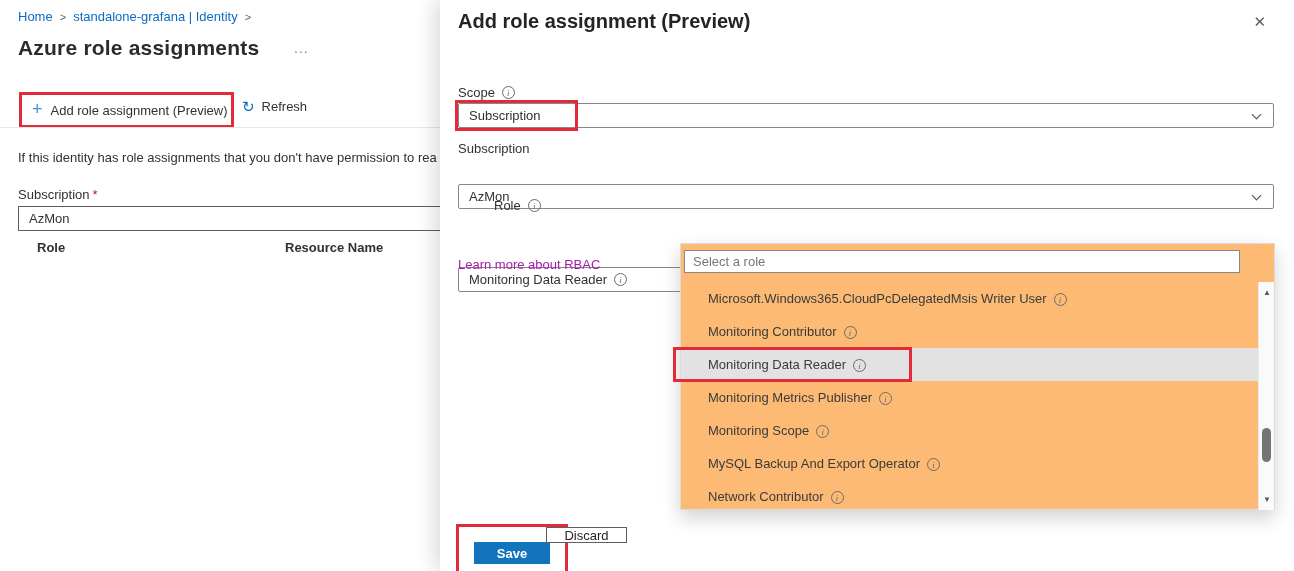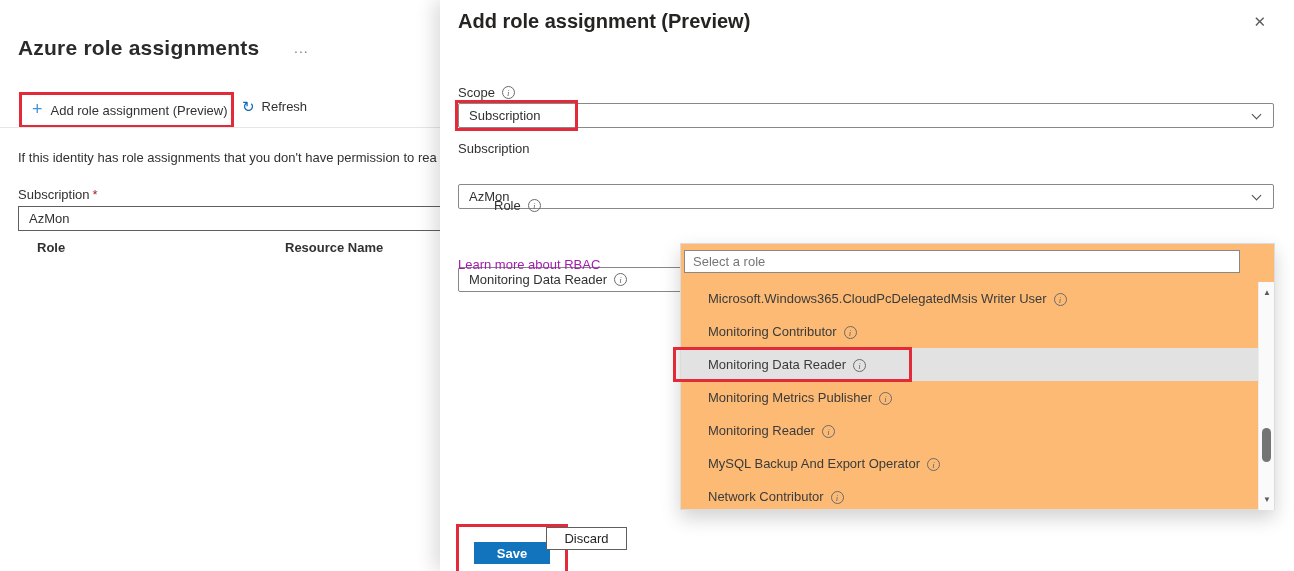--- a/index.html
+++ b/index.html
@@ -52,21 +52,21 @@
   .scope-red     { left:15px; top:100px; width:123px; height:31px; pointer-events:none; }
   .sub-label     { left:18px; top:141px; }
   .sub-select    { left:18px; top:159px; width:816px; }
   .role-label    { left:18px; top:198px;padding-left:36px; }
   .role-select   { left:18px; top:217px; width:816px; }
   .learn-link    { left:18px; top:257px; font-size:13px; color:#a21caf; cursor:pointer; text-decoration:none; }
 
   .save-wrap { left:16px; top:524px; padding:15px; border:3px solid #e32a38; background:#fff; }
   .save-btn  { width:76px; height:22px; background:#1374be; color:#fff; border:1px solid #1374be;
                font-size:13px; font-weight:700; font-family:inherit; cursor:pointer; }
-  .discard-btn { left:106px; top:527px; width:81px; height:23px; background:#fff; border:1px solid #5f5f5f;
+  .discard-btn { left:106px; top:527px; width:81px; height:16px; background:#fff; border:1px solid #5f5f5f;
                  font-size:13px; color:#252423; font-family:inherit; cursor:pointer; }
 
   
   #flyout { position:absolute; left:680px; top:243px; width:595px; height:267px; background:#fdba74; z-index:3;
             border:1px solid #dcdcdc; box-shadow:0 8px 18px rgba(0,0,0,.18); }
   .role-search { position:absolute; left:3px; top:6px; width:556px; height:23px; border:1px solid #8a8886;
                  font-size:13px; padding-left:8px; font-family:inherit; color:#323130; outline:none; }
   .role-search::placeholder { color:#767676; }
   .options { position:absolute; left:0; top:38px; width:578px; }
   .option { height:33px; line-height:33px; font-size:13px; color:#3b3b3b; padding-left:27px;
@@ -79,20 +79,23 @@
                border-left:1px solid #ececec; }
   .sb-arrow { position:absolute; left:0; width:16px; text-align:center; font-size:8px; color:#5a5a5a; cursor:pointer; }
   .sb-up { top:6px; } .sb-down { bottom:6px; }
   .sb-thumb { position:absolute; left:3px; top:146px; width:9px; height:34px; background:#747474; border-radius:8px; cursor:pointer; }
 </style>
 </head>
 <body>
 
 <div id="main-page">
 
+  <div class="abs breadcrumb">
+    <a>Home</a><span class="crumb-sep">&gt;</span><a>standalone-grafana | Identity</a><span class="crumb-sep">&gt;</span>
+  </div>
 
   <div class="abs page-title">Azure role assignments</div>
   <div class="abs title-ellipsis">...</div>
 
   <div class="abs red-box add-btn-box">
     <span class="plus-icon">+</span>
     <span class="cmd-label">Add role assignment (Preview)</span>
   </div>
 
   <div class="abs refresh-btn">
@@ -158,21 +161,21 @@
     <div class="option">
       <span>Monitoring Contributor</span><span class="info-icon">i</span>
     </div>
     <div class="option selected">
       <span>Monitoring Data Reader</span><span class="info-icon">i</span>
     </div>
     <div class="option">
       <span>Monitoring Metrics Publisher</span><span class="info-icon">i</span>
     </div>
     <div class="option">
-      <span>Monitoring Reader</span><span class="info-icon">i</span>
+      <span>Monitoring Scope</span><span class="info-icon">i</span>
     </div>
     <div class="option">
       <span>MySQL Backup And Export Operator</span><span class="info-icon">i</span>
     </div>
     <div class="option">
       <span>Network Contributor</span><span class="info-icon">i</span>
     </div>
   </div>
 
   <div class="abs red-box option-red"></div>

